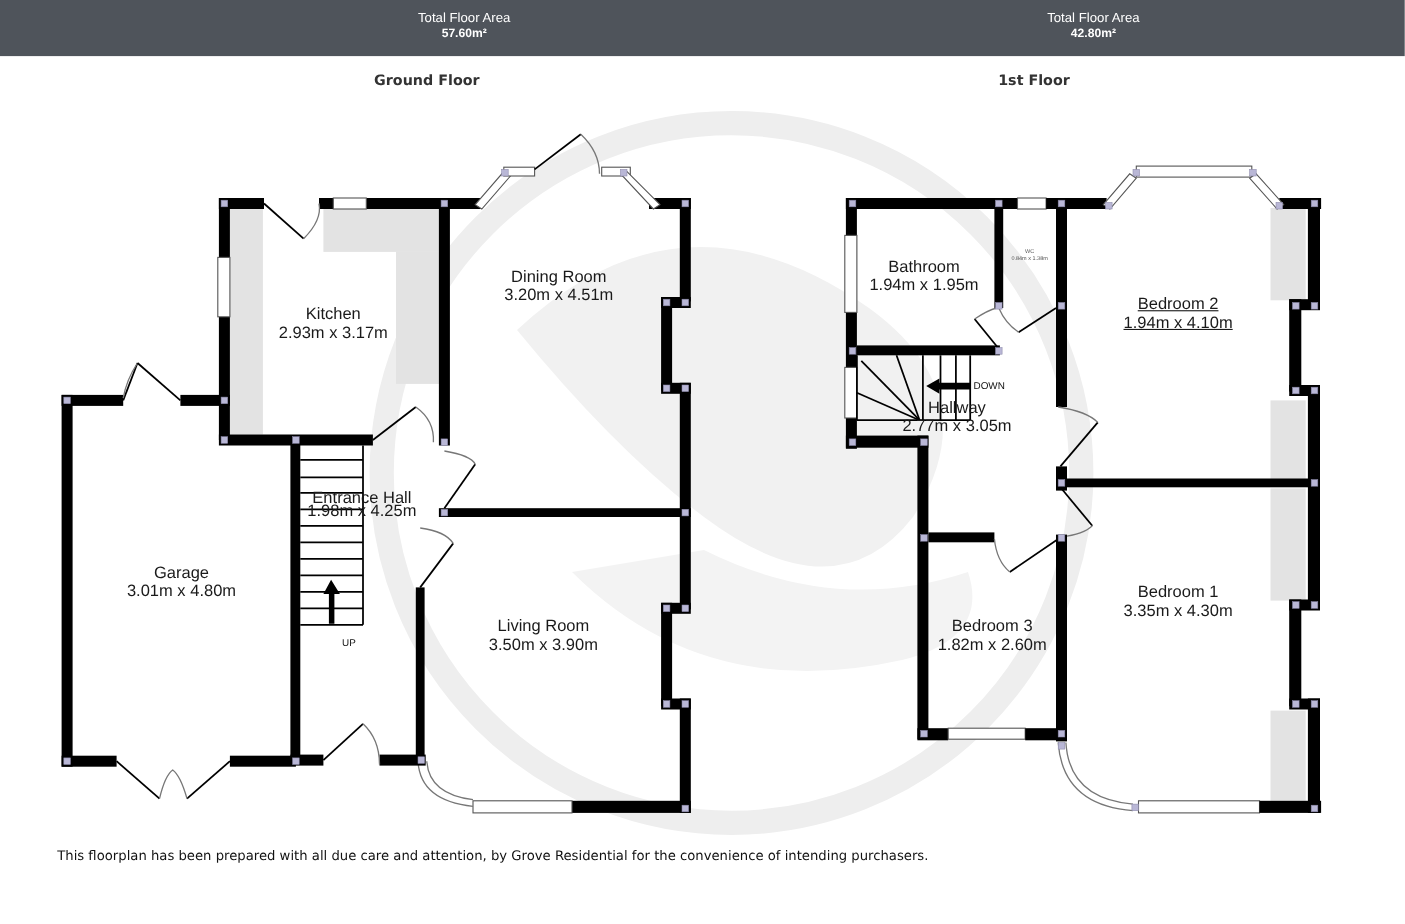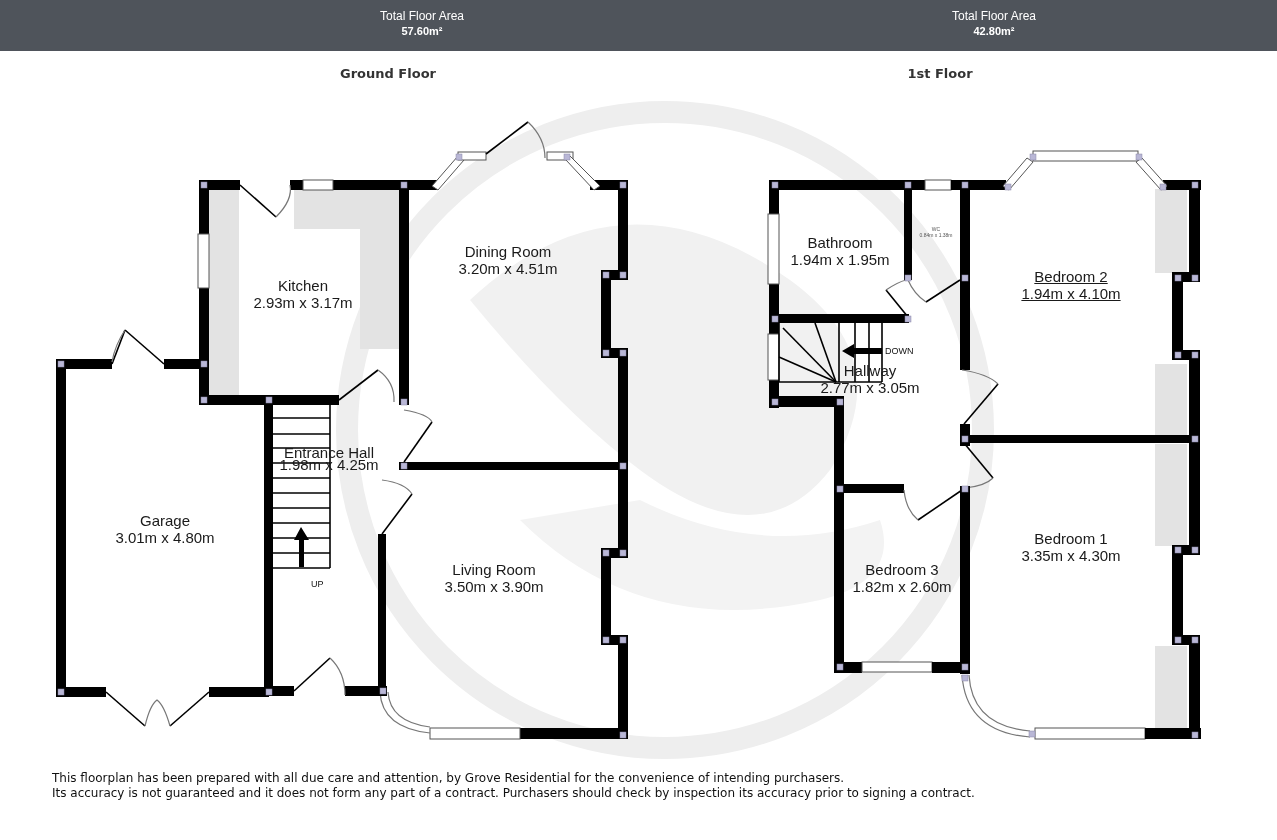--- a/index.html
+++ b/index.html
@@ -318,14 +318,13 @@
   <div>Bedroom 3</div>
   <div>1.82m x 2.60m</div>
 </div>
 <div class="room-label" style="left:1071px; top:530px;">
   <div>Bedroom 1</div>
   <div>3.35m x 4.30m</div>
 </div>
 
 <div class="footer">
   <span>This floorplan has been prepared with all due care and attention, by Grove Residential for the convenience of intending purchasers.</span>
-  <span>Its accuracy is not guaranteed and it does not form any part of a contract. Purchasers should check by inspection its accuracy prior to signing a contract.</span>
 </div>
 
 </body></html>

